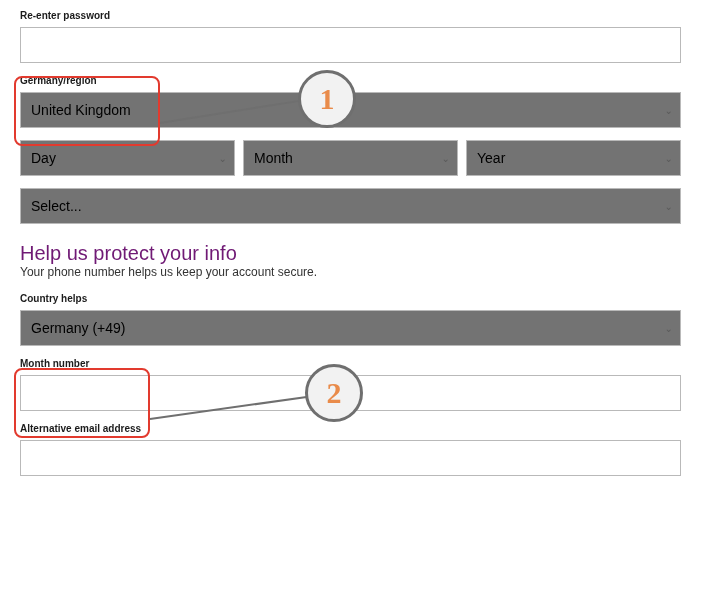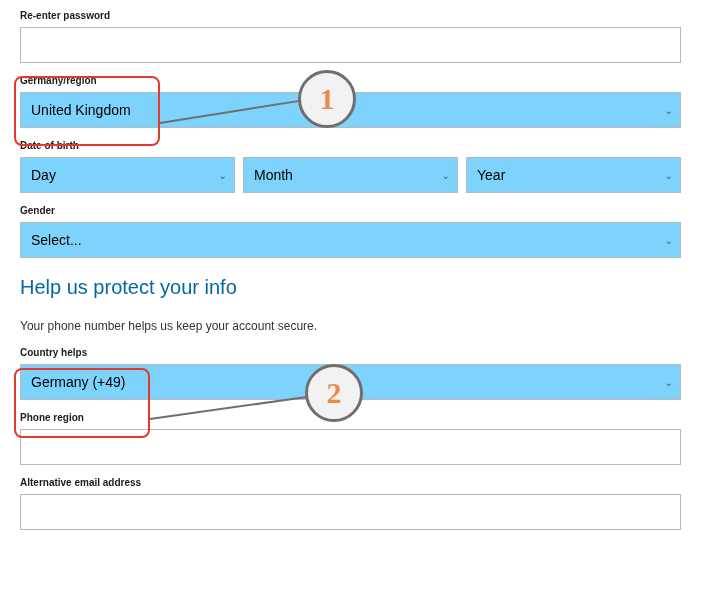--- a/index.html
+++ b/index.html
@@ -37,21 +37,21 @@
       font-family: inherit;
     }
     .select-wrap {
       position: relative;
       width: 100%;
     }
     .select-input {
       width: 100%;
       height: 36px;
       border: 1px solid #b9b9b9;
-      background: #7dd3fc;
+      background: #737373;
       padding: 6px 28px 6px 10px;
       font-size: 14px;
       font-family: inherit;
       appearance: none;
       -webkit-appearance: none;
       -moz-appearance: none;
       cursor: pointer;
     }
     .select-caret {
       position: absolute;
@@ -65,23 +65,23 @@
     .dob-row {
       display: flex;
       gap: 8px;
     }
     .dob-row .select-wrap {
       flex: 1;
     }
     .section-heading {
       font-size: 20px;
       font-weight: 400;
-      color: #0369a1;
+      color: #701a75;
       margin-top: 18px;
-      margin-bottom: 20px;
+      margin-bottom: 0;
     }
     .section-sub {
       font-size: 12px;
       color: #333;
       margin-bottom: 14px;
     }
     
     .annot-box {
       position: absolute;
       border: 2px solid #e23a2e;
@@ -125,21 +125,20 @@
   <label class="field-label">Germany/region</label>
   <div class="select-wrap">
     <select class="select-input">
       <option>United Kingdom</option>
     </select>
     <span class="select-caret">⌄</span>
   </div>
 </div>
 
 <div class="field-group">
-  <label class="field-label">Date of birth</label>
   <div class="dob-row">
     <div class="select-wrap">
       <select class="select-input">
         <option>Day</option>
       </select>
       <span class="select-caret">⌄</span>
     </div>
     <div class="select-wrap">
       <select class="select-input">
         <option>Month</option>
@@ -149,21 +148,20 @@
     <div class="select-wrap">
       <select class="select-input">
         <option>Year</option>
       </select>
       <span class="select-caret">⌄</span>
     </div>
   </div>
 </div>
 
 <div class="field-group">
-  <label class="field-label">Gender</label>
   <div class="select-wrap">
     <select class="select-input">
       <option>Select...</option>
     </select>
     <span class="select-caret">⌄</span>
   </div>
 </div>
 
 <div class="section-heading">Help us protect your info</div>
 <div class="section-sub">Your phone number helps us keep your account secure.</div>
@@ -172,21 +170,21 @@
   <label class="field-label">Country helps</label>
   <div class="select-wrap">
     <select class="select-input">
       <option>Germany (+49)</option>
     </select>
     <span class="select-caret">⌄</span>
   </div>
 </div>
 
 <div class="field-group">
-  <label class="field-label">Phone region</label>
+  <label class="field-label">Month number</label>
   <input type="text" class="text-input" value="" style="">
 </div>
 
 <div class="field-group">
   <label class="field-label">Alternative email address</label>
   <input type="text" class="text-input" value="" style="">
 </div>
 
 <div class="annot-box" style="left:14px; top:76px; width:146px; height:70px;"></div>
 <div class="annot-line" style="left:160px; top:122px; width:143px; transform: rotate(-9deg);"></div>

